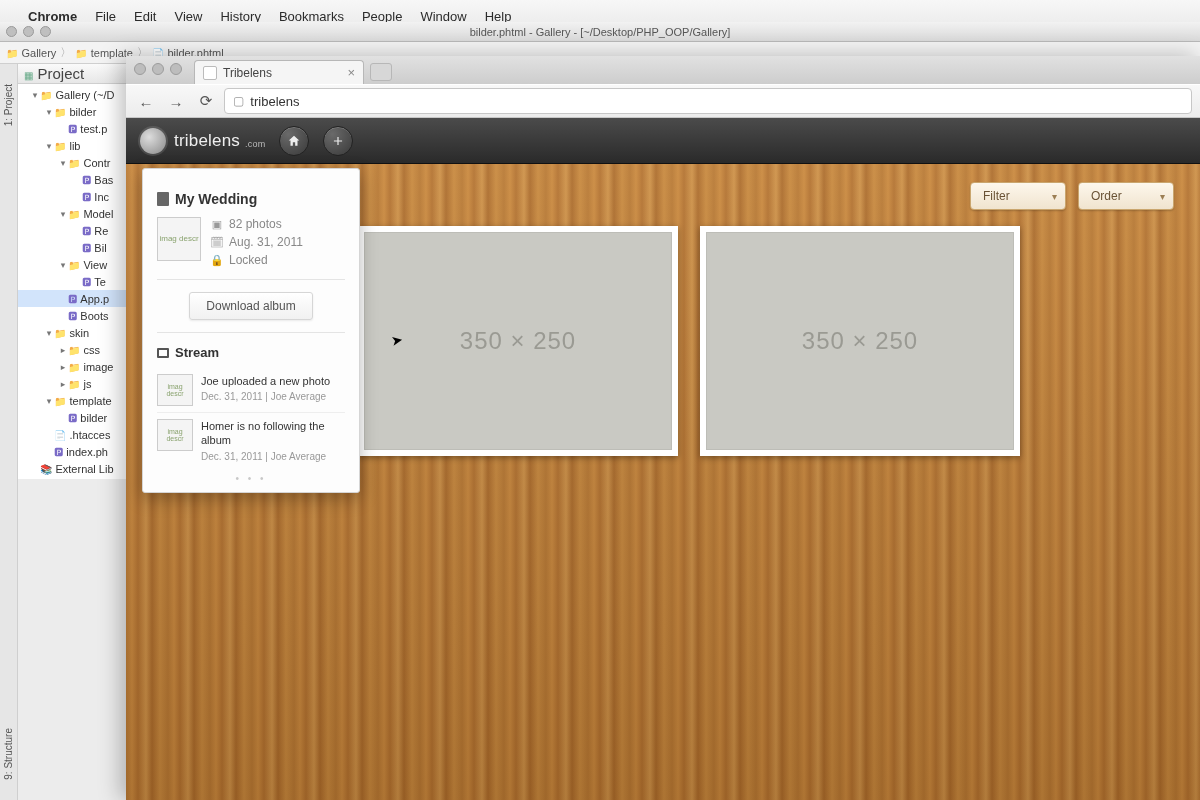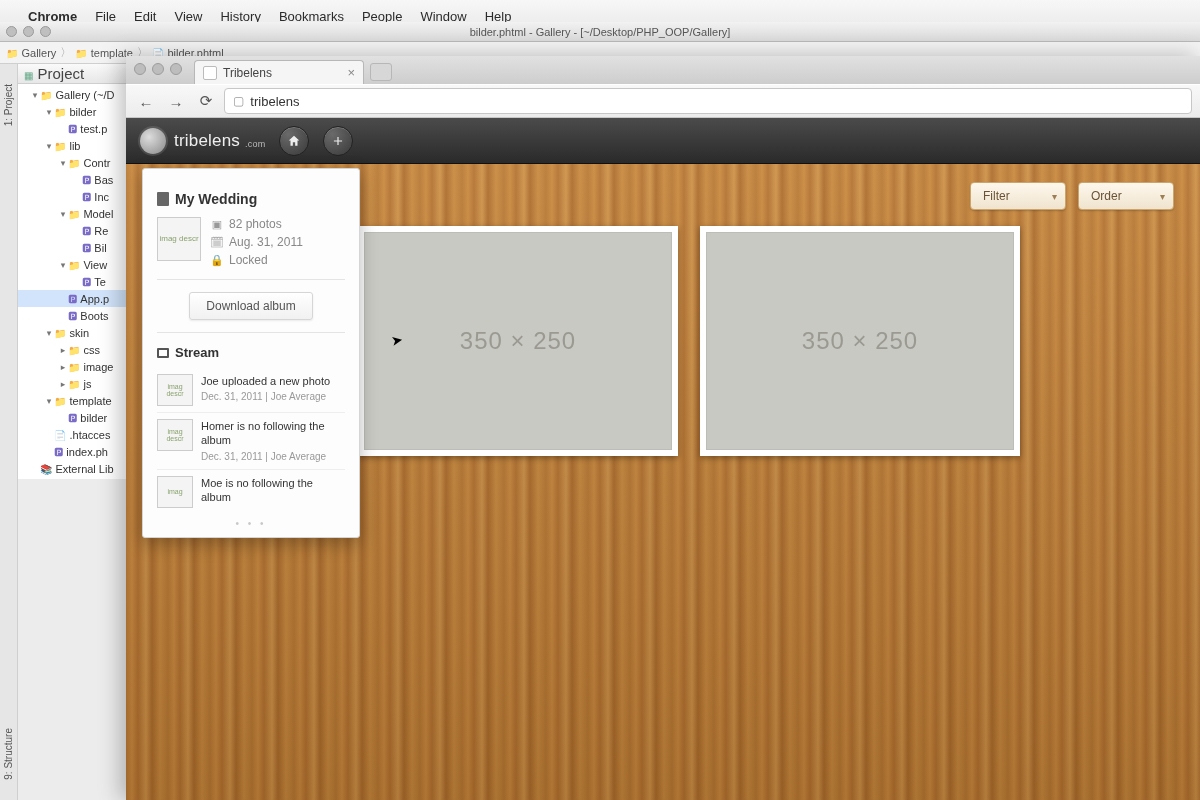--- a/index.html
+++ b/index.html
@@ -389,26 +389,20 @@
                 <div class="si-sub">Dec. 31, 2011 | Joe Average</div>
               </div>
             </div>
             <div class="stream-item">
               <div class="si-thumb">imag descr</div>
               <div class="si-text">
                 <div>Homer is no following the album</div>
                 <div class="si-sub">Dec. 31, 2011 | Joe Average</div>
               </div>
             </div>
-            <div class="stream-item">
-              <div class="si-thumb">imag</div>
-              <div class="si-text">
-                <div>Moe is no following the album</div>
-              </div>
-            </div>
           </div>
         <div class="sp-grip">• • •</div>
       </div>
 
       <div class="cursor">➤</div>
     </div>
   </div>
 </div>
 
 </body></html>

